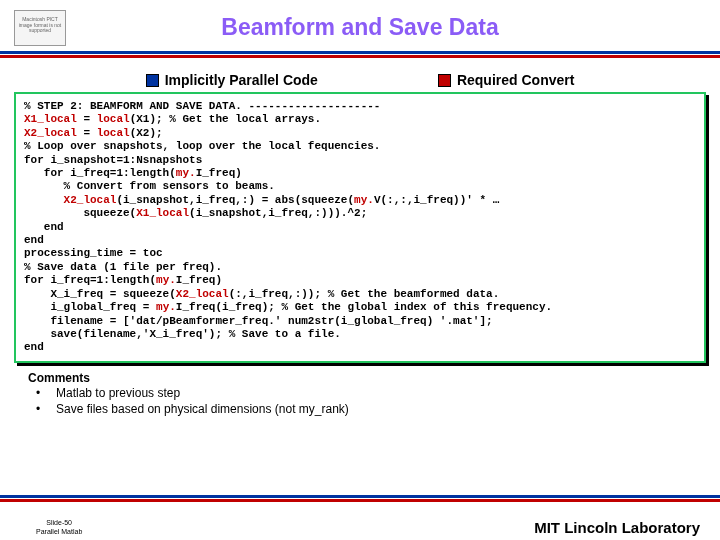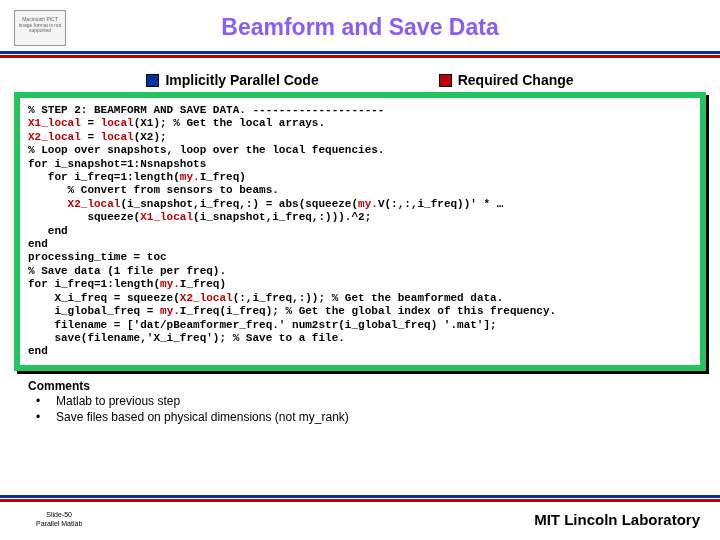--- a/index.html
+++ b/index.html
@@ -49,21 +49,21 @@
   .legend-item { display: flex; align-items: center; gap: 6px; }
   .swatch {
     width: 13px; height: 13px;
     border: 1px solid #000;
     display: inline-block;
   }
   .swatch.blue { background: #0033a0; }
   .swatch.red { background: #c00000; }
   .code-box {
     margin: 0 14px;
-    border: 6px solid #22c55e;
+    border: 2px solid #22c55e;
     box-shadow: 3px 3px 0 #000;
     background: #fff;
     padding: 6px 8px;
     font-family: "Courier New", monospace;
     font-size: 11px;
     font-weight: bold;
     line-height: 1.22;
     white-space: pre;
     overflow: hidden;
   }
@@ -73,21 +73,21 @@
     font-size: 12px;
   }
   .comments-head { font-weight: bold; }
   .comments ul { list-style: none; margin: 0; padding: 0; }
   .comments li { padding-left: 28px; position: relative; line-height: 1.35; }
   .comments li::before { content: "•"; position: absolute; left: 8px; }
   .comments .sub { padding-left: 56px; }
   .comments .sub::before { content: "–"; left: 36px; }
   .footer {
     position: absolute;
-    bottom: 12px;
+    bottom: 4px;
     left: 0; right: 0;
     display: flex;
     justify-content: space-between;
     align-items: flex-end;
     padding: 0 20px 0 36px;
   }
   .footer-rule {
     position: absolute;
     bottom: 38px;
     left: 0; right: 0;
@@ -115,21 +115,21 @@
   <div class="rule-red"></div>
 </div>
 
 <div class="legend">
   <div class="legend-item">
     <span class="swatch blue"></span>
     <span>Implicitly Parallel Code</span>
   </div>
   <div class="legend-item">
     <span class="swatch red"></span>
-    <span>Required Change</span>
+    <span>Required Convert</span>
   </div>
 </div>
 
 <div class="code-box"><span>% STEP 2: BEAMFORM AND SAVE DATA. --------------------</span>
 <span class="code-red">X1_local</span><span> = </span><span class="code-red">local</span><span>(X1); % Get the local arrays.</span>
 <span class="code-red">X2_local</span><span> = </span><span class="code-red">local</span><span>(X2);</span>
 <span>% Loop over snapshots, loop over the local fequencies.</span>
 <span>for i_snapshot=1:Nsnapshots</span>
 <span>   for i_freq=1:length(</span><span class="code-red">my.</span><span>I_freq)</span>
 <span>      % Convert from sensors to beams.</span>

